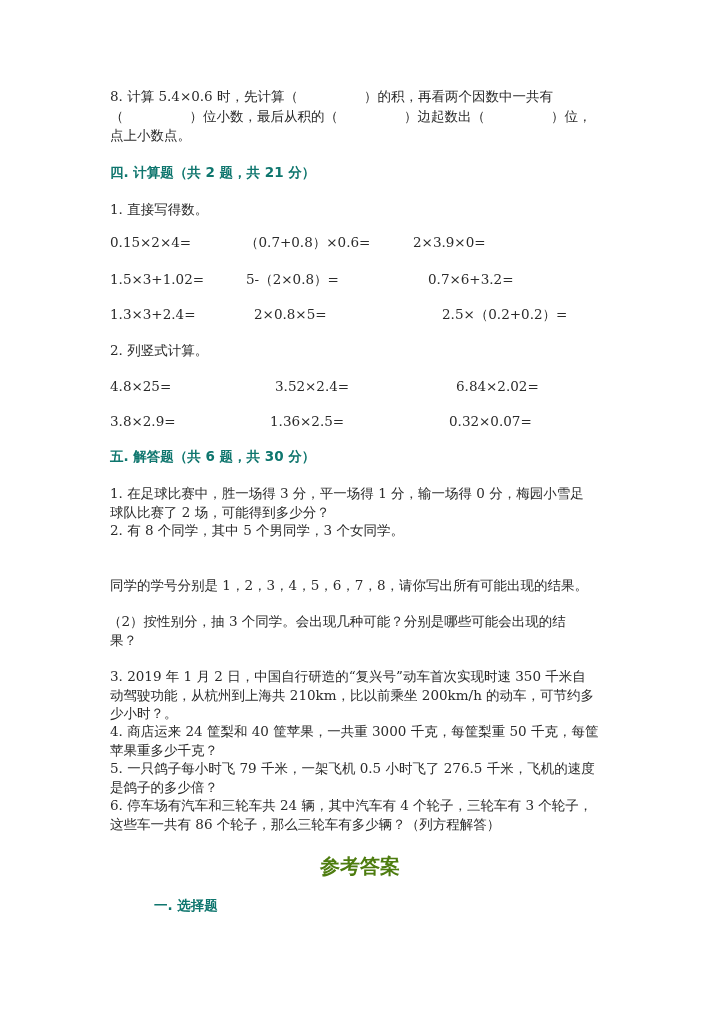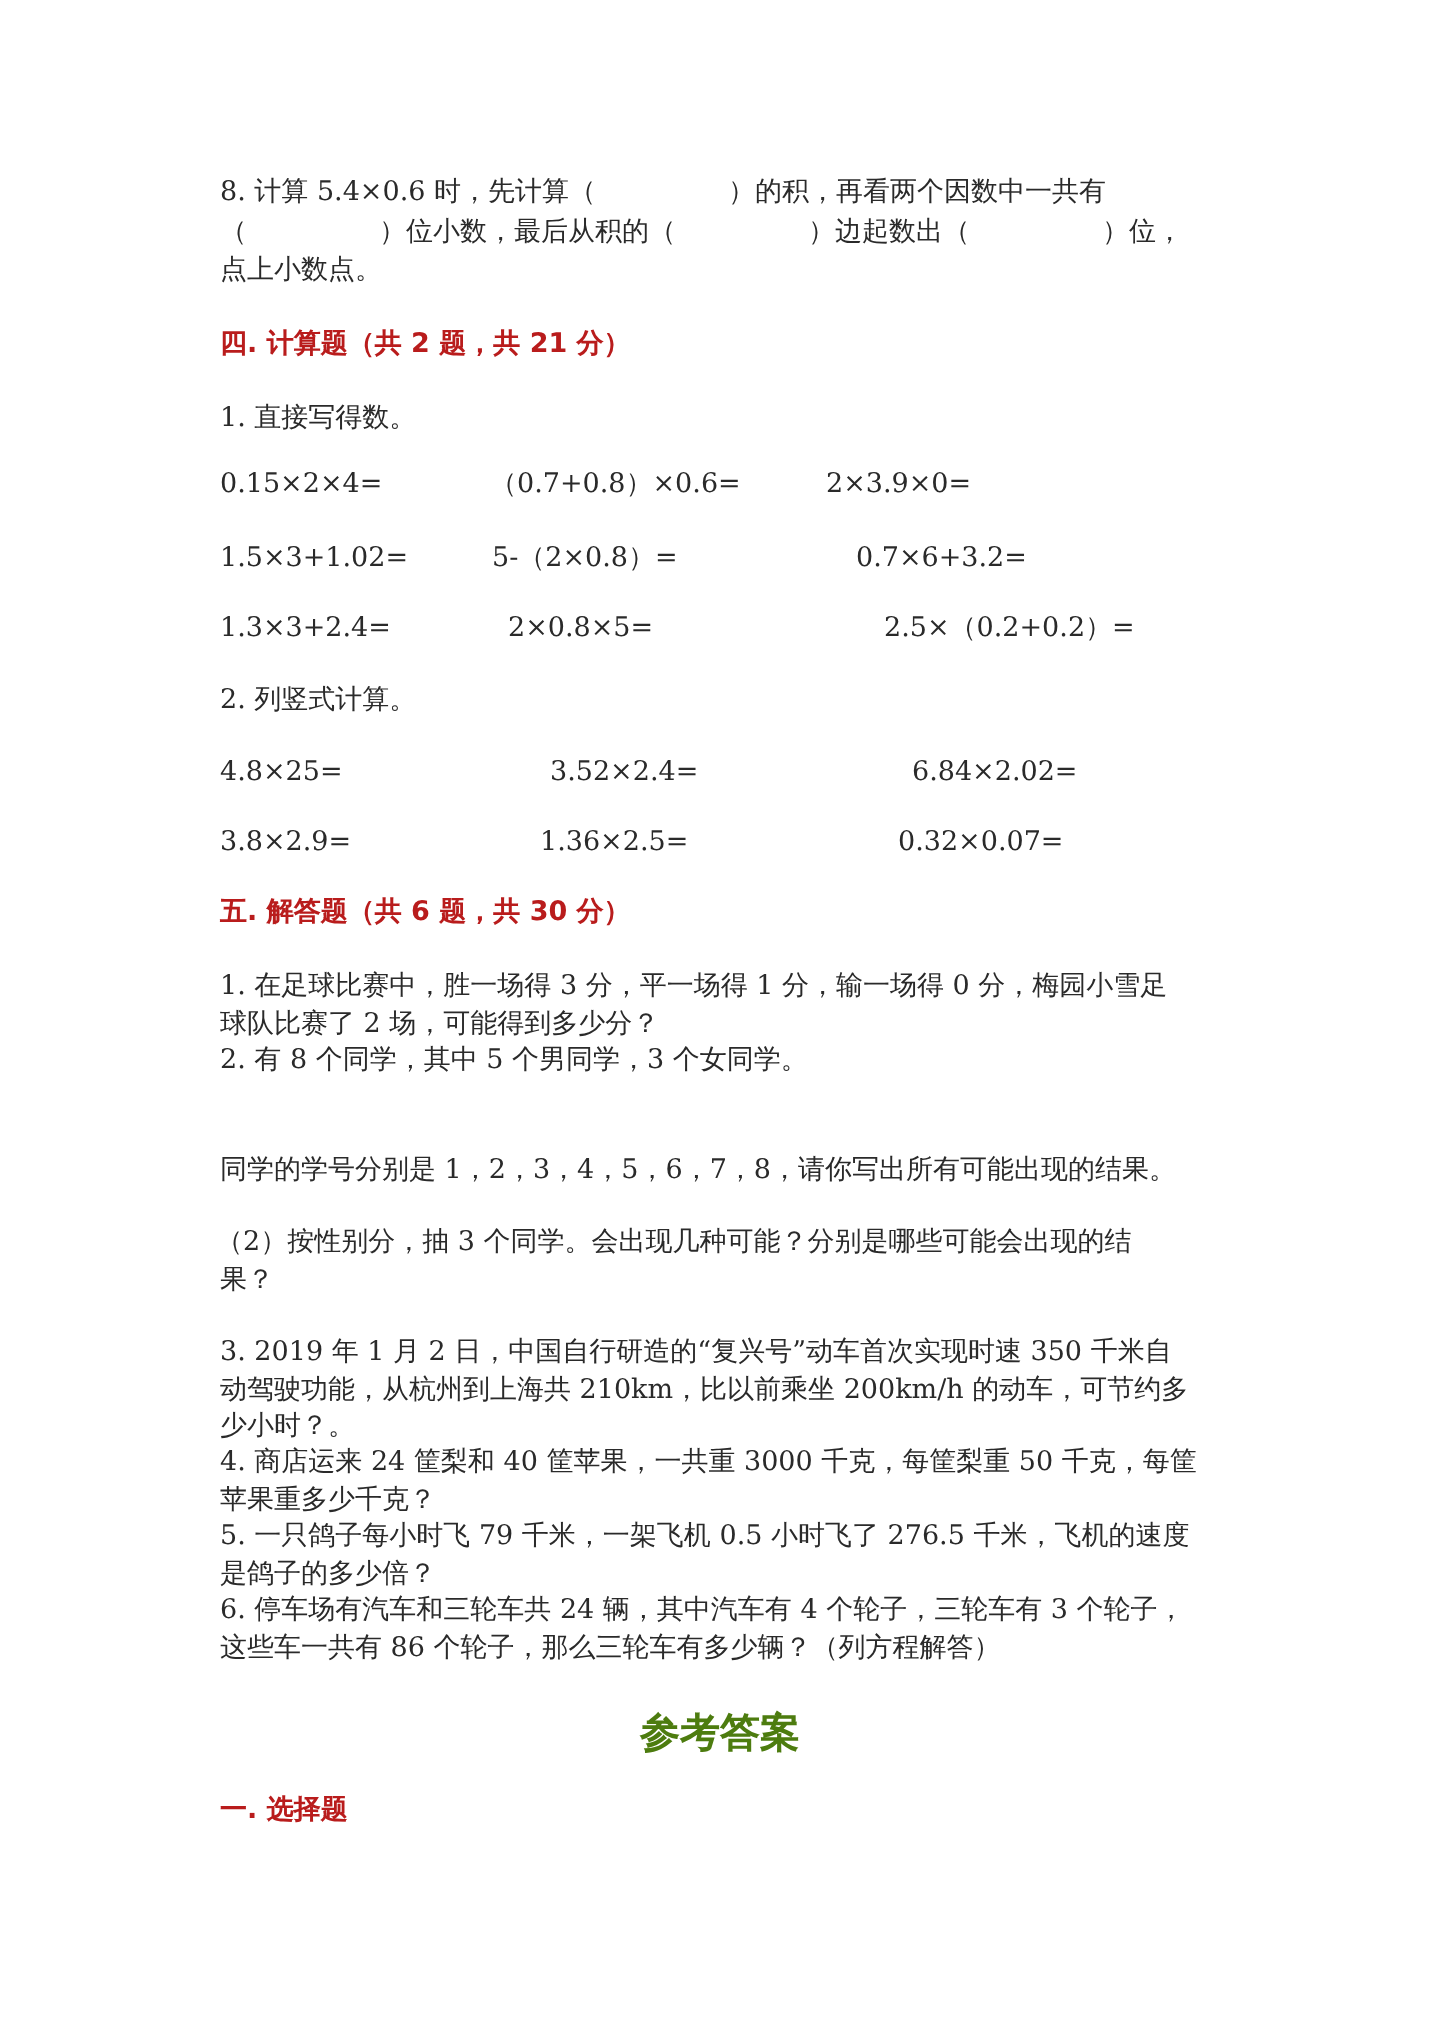--- a/index.html
+++ b/index.html
@@ -9,21 +9,21 @@
       color: #222222;
     }
     .page { position: absolute; left: 0; top: 0; width: 720px; height: 1018px; }
     .line {
       position: absolute; left: 110px; white-space: nowrap;
       font-size: 13.5px; line-height: 18px; color: #2a2a2a;
     }
     .heading {
       position: absolute; left: 110px; white-space: nowrap;
       font-family: "DejaVu Sans", "Liberation Sans", sans-serif;
-      font-weight: bold; font-size: 13.5px; line-height: 18px; color: #b91c1c;
+      font-weight: bold; font-size: 13.5px; line-height: 18px; color: #0f766e;
     }
     .cell { position: absolute; white-space: nowrap; font-size: 13.5px; line-height: 18px; color: #2a2a2a; }
     .blank { display: inline-block; }
     .title {
       position: absolute; left: 0; width: 720px; text-align: center;
       font-family: "DejaVu Sans", "Liberation Sans", sans-serif;
       font-weight: bold; font-size: 20px; line-height: 26px; color: #4d7c0f;
     }
   </style>
 </head>
@@ -82,15 +82,15 @@
   <div class="line" style="top:722px;">4. 商店运来 24 筐梨和 40 筐苹果，一共重 3000 千克，每筐梨重 50 千克，每筐</div>
   <div class="line" style="top:741px;">苹果重多少千克？</div>
 
   <div class="line" style="top:759px;">5. 一只鸽子每小时飞 79 千米，一架飞机 0.5 小时飞了 276.5 千米，飞机的速度</div>
   <div class="line" style="top:778px;">是鸽子的多少倍？</div>
 
   <div class="line" style="top:796px;text-align:center;">6. 停车场有汽车和三轮车共 24 辆，其中汽车有 4 个轮子，三轮车有 3 个轮子，</div>
   <div class="line" style="top:815px;">这些车一共有 86 个轮子，那么三轮车有多少辆？（列方程解答）</div>
 
   <div class="title" style="top:853px;">参考答案</div>
-  <div class="heading" style="top:896px;">一. 选择题</div>
+  <div class="heading" style="top:896px;margin-left:44px;">一. 选择题</div>
 
 </div>
 
 </body></html>

